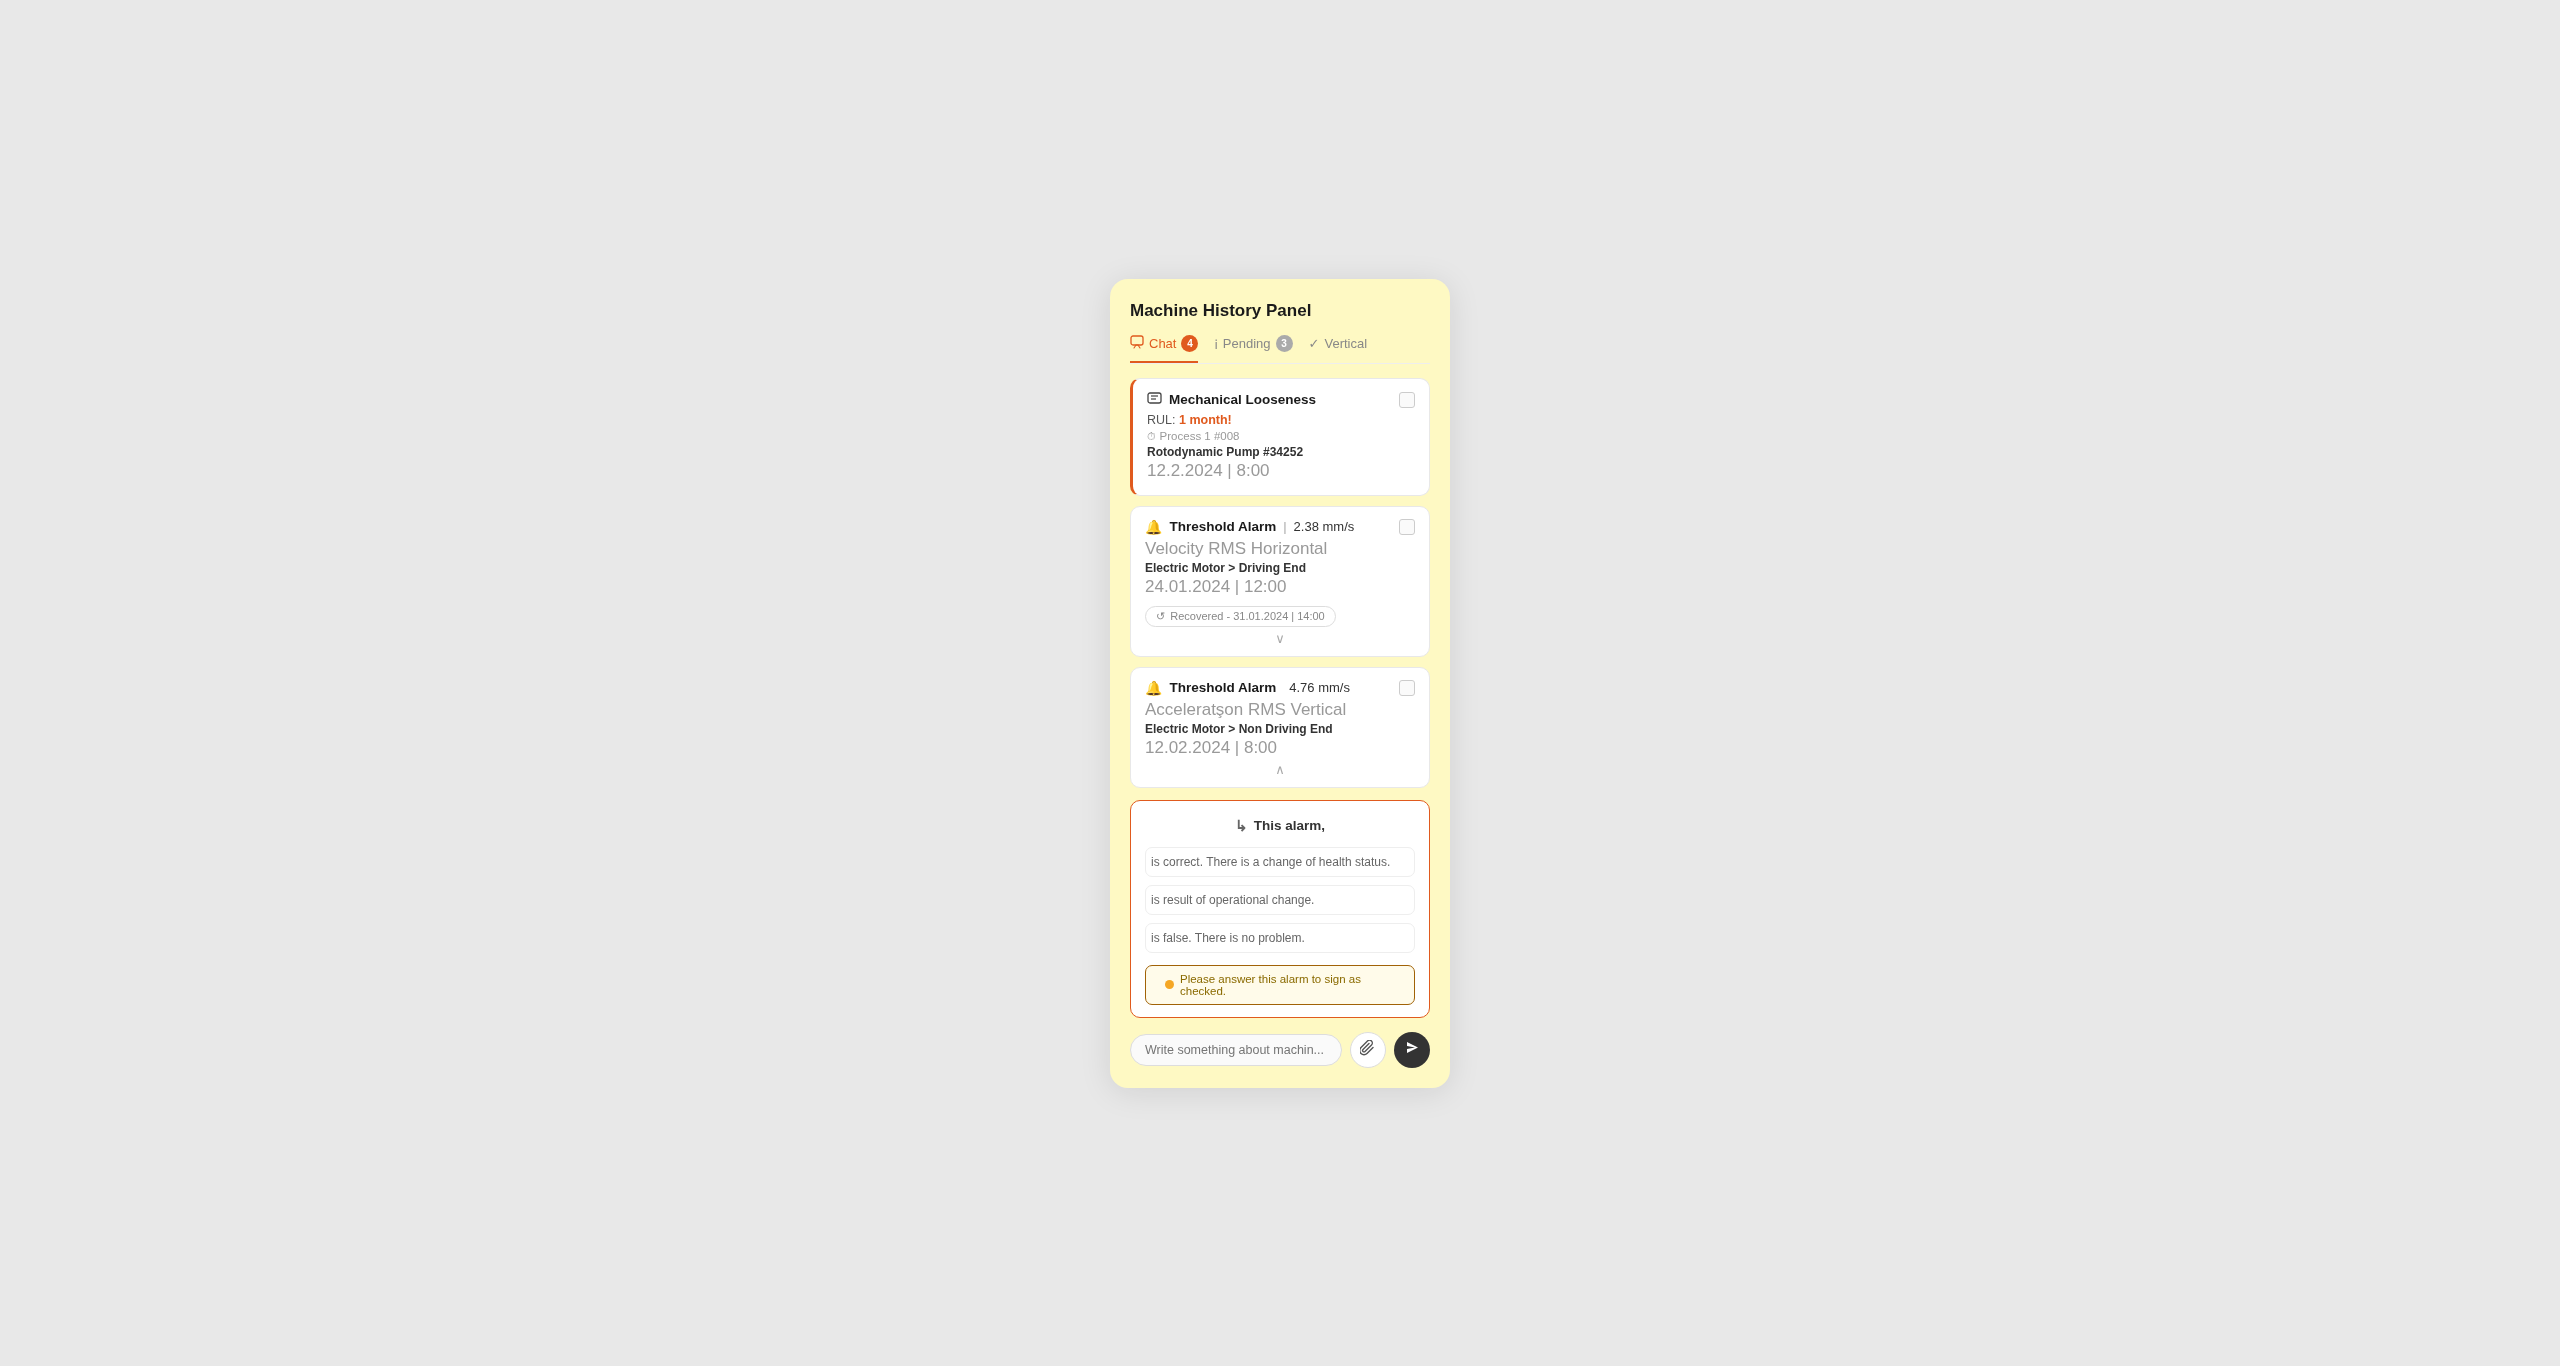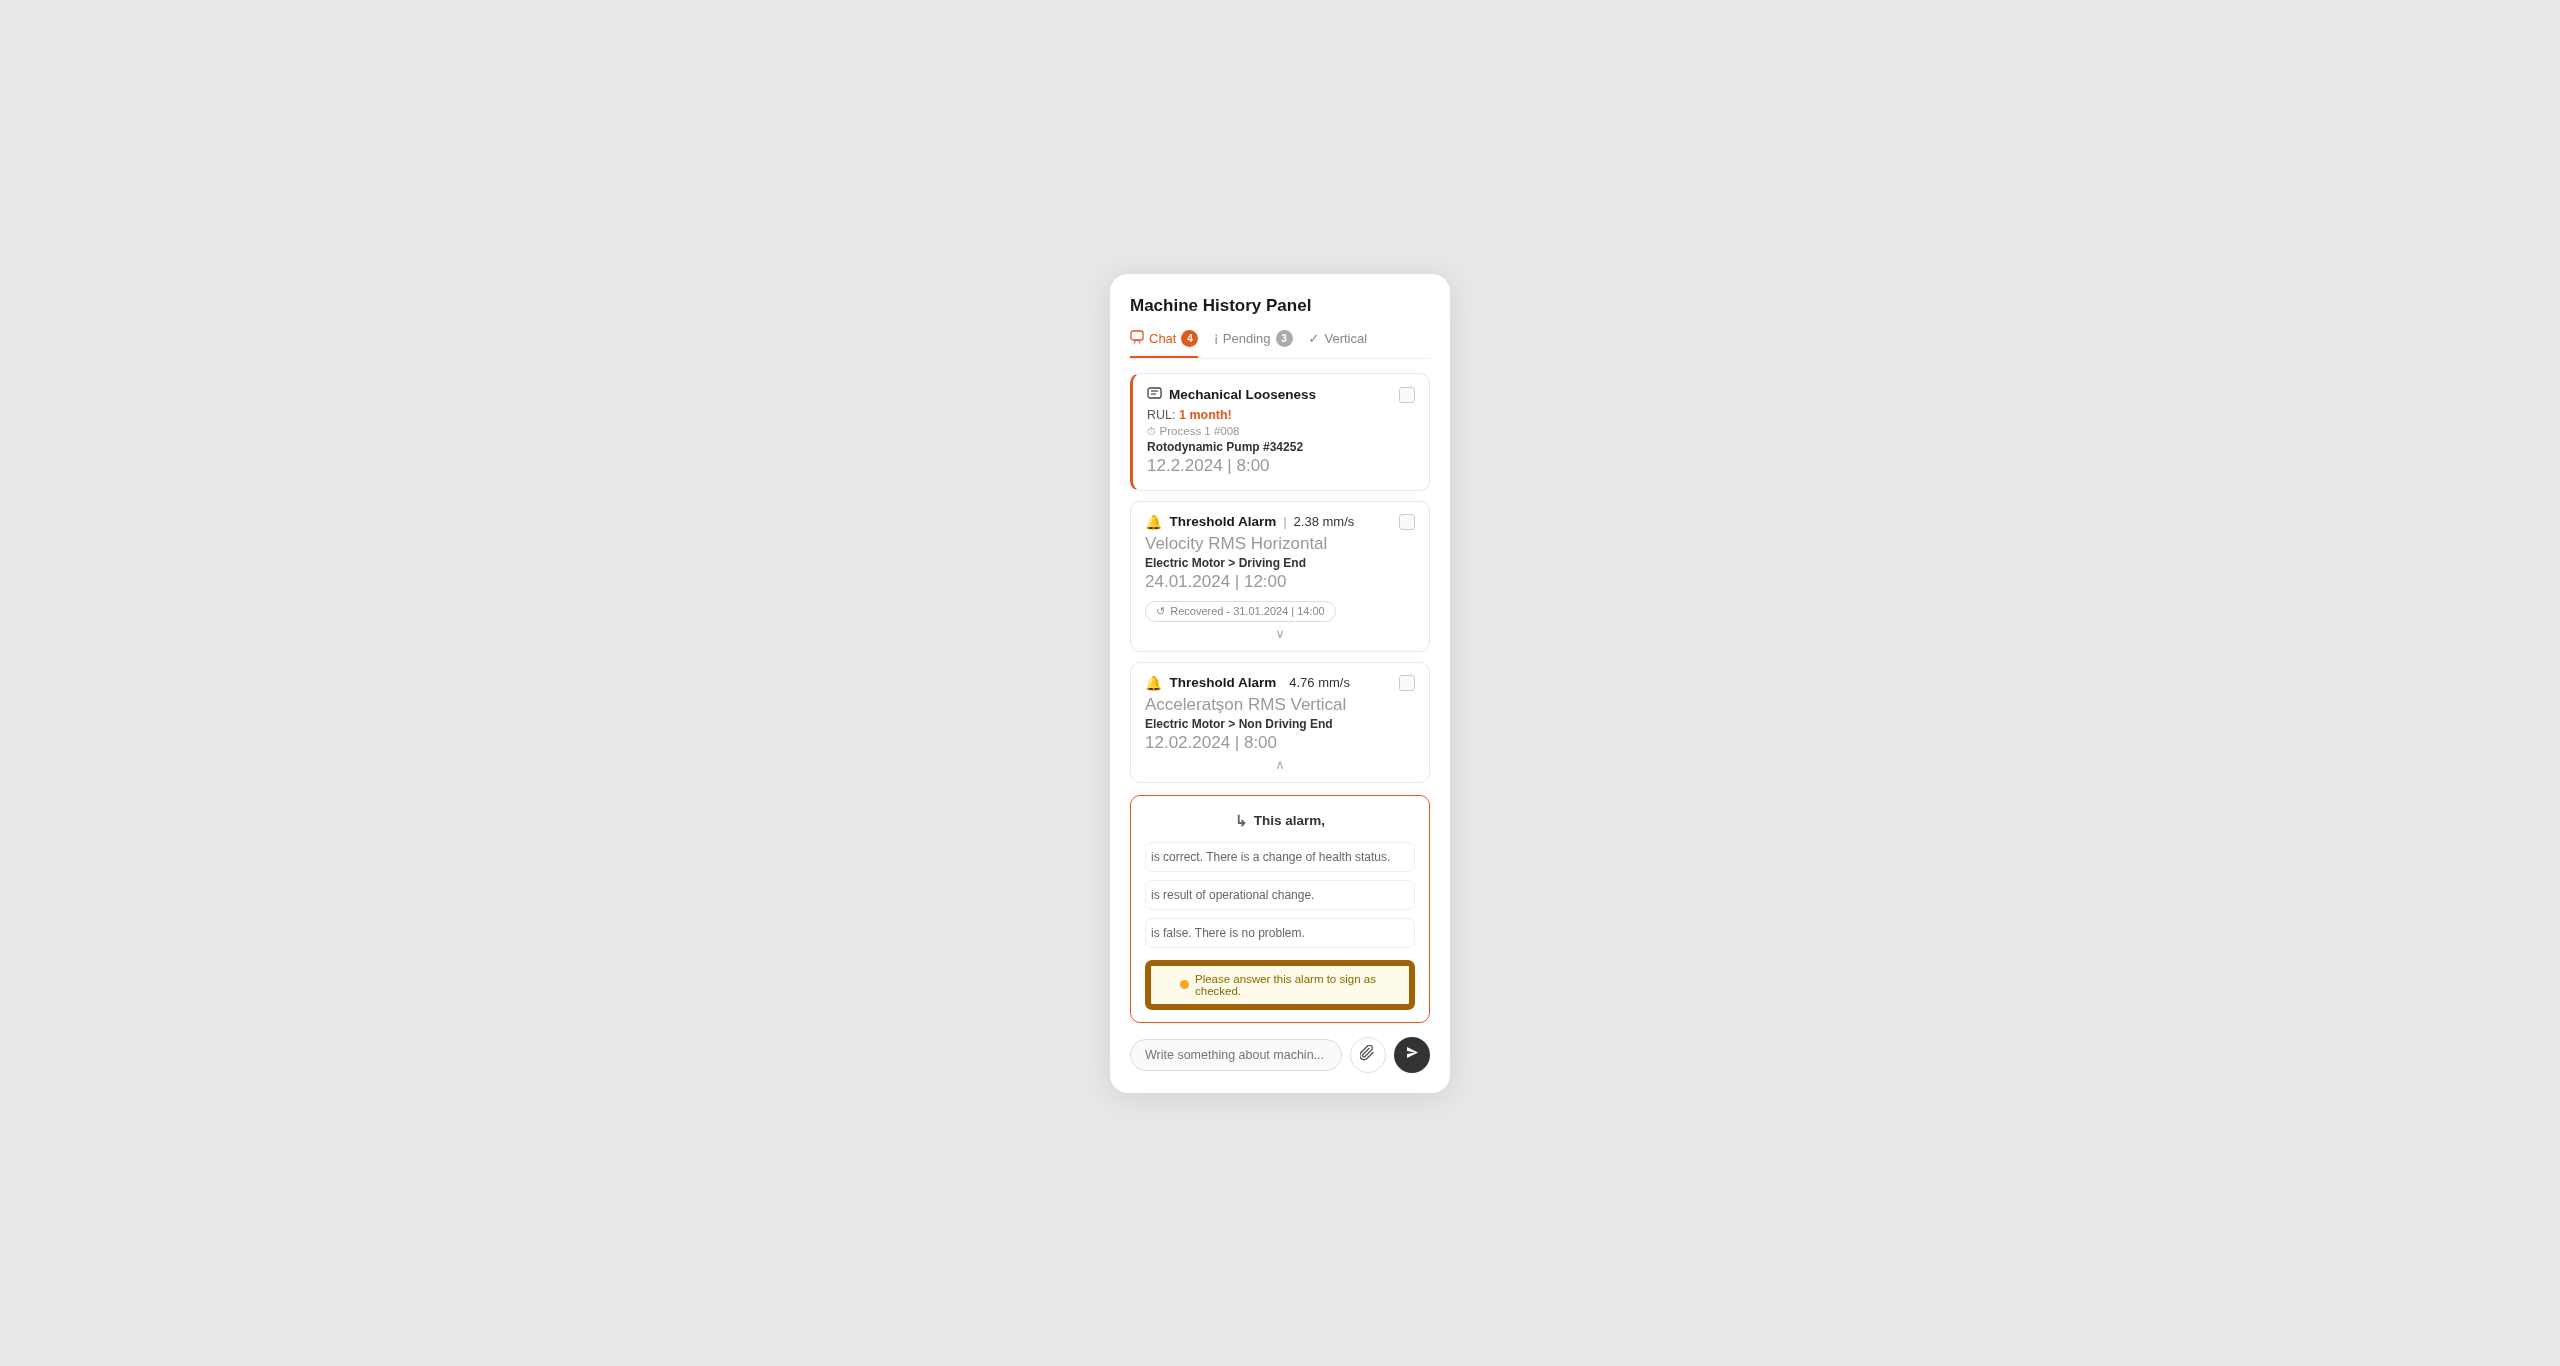--- a/index.html
+++ b/index.html
@@ -5,21 +5,21 @@
     * { box-sizing: border-box; margin: 0; padding: 0; }
     body {
       background: #e8e8e8;
       display: flex;
       align-items: center;
       justify-content: center;
       min-height: 100vh;
       font-family: -apple-system, BlinkMacSystemFont, 'Segoe UI', sans-serif;
     }
     .panel {
-      background: #ffffff;
+      background: #fef9c3;
       border-radius: 18px;
       width: 340px;
       padding: 22px 20px 20px 20px;
       box-shadow: 0 4px 32px rgba(0,0,0,0.10);
     }
     .panel-title {
       font-size: 17px;
       font-weight: 700;
       color: #1a1a1a;
       margin-bottom: 14px;
@@ -198,23 +198,23 @@
       font-size: 12px;
       color: #666;
       text-align: left;
       padding: 7px 5px;
       border: 1px solid #eee;
       border-radius: 7px;
       cursor: pointer;
     }
     .chat-warning {
       background: #fffbea;
-      border: 6px solid #a16207;
+      border: 1px solid #a16207;
       border-radius: 7px;
-      padding: 7px 29px;
+      padding: 7px 19px;
       font-size: 11.5px;
       color: #8a6a00;
       display: flex;
       align-items: center;
       gap: 6px;
     }
     .warning-dot {
       width: 9px;
       height: 9px;
       background: #f5a623;

